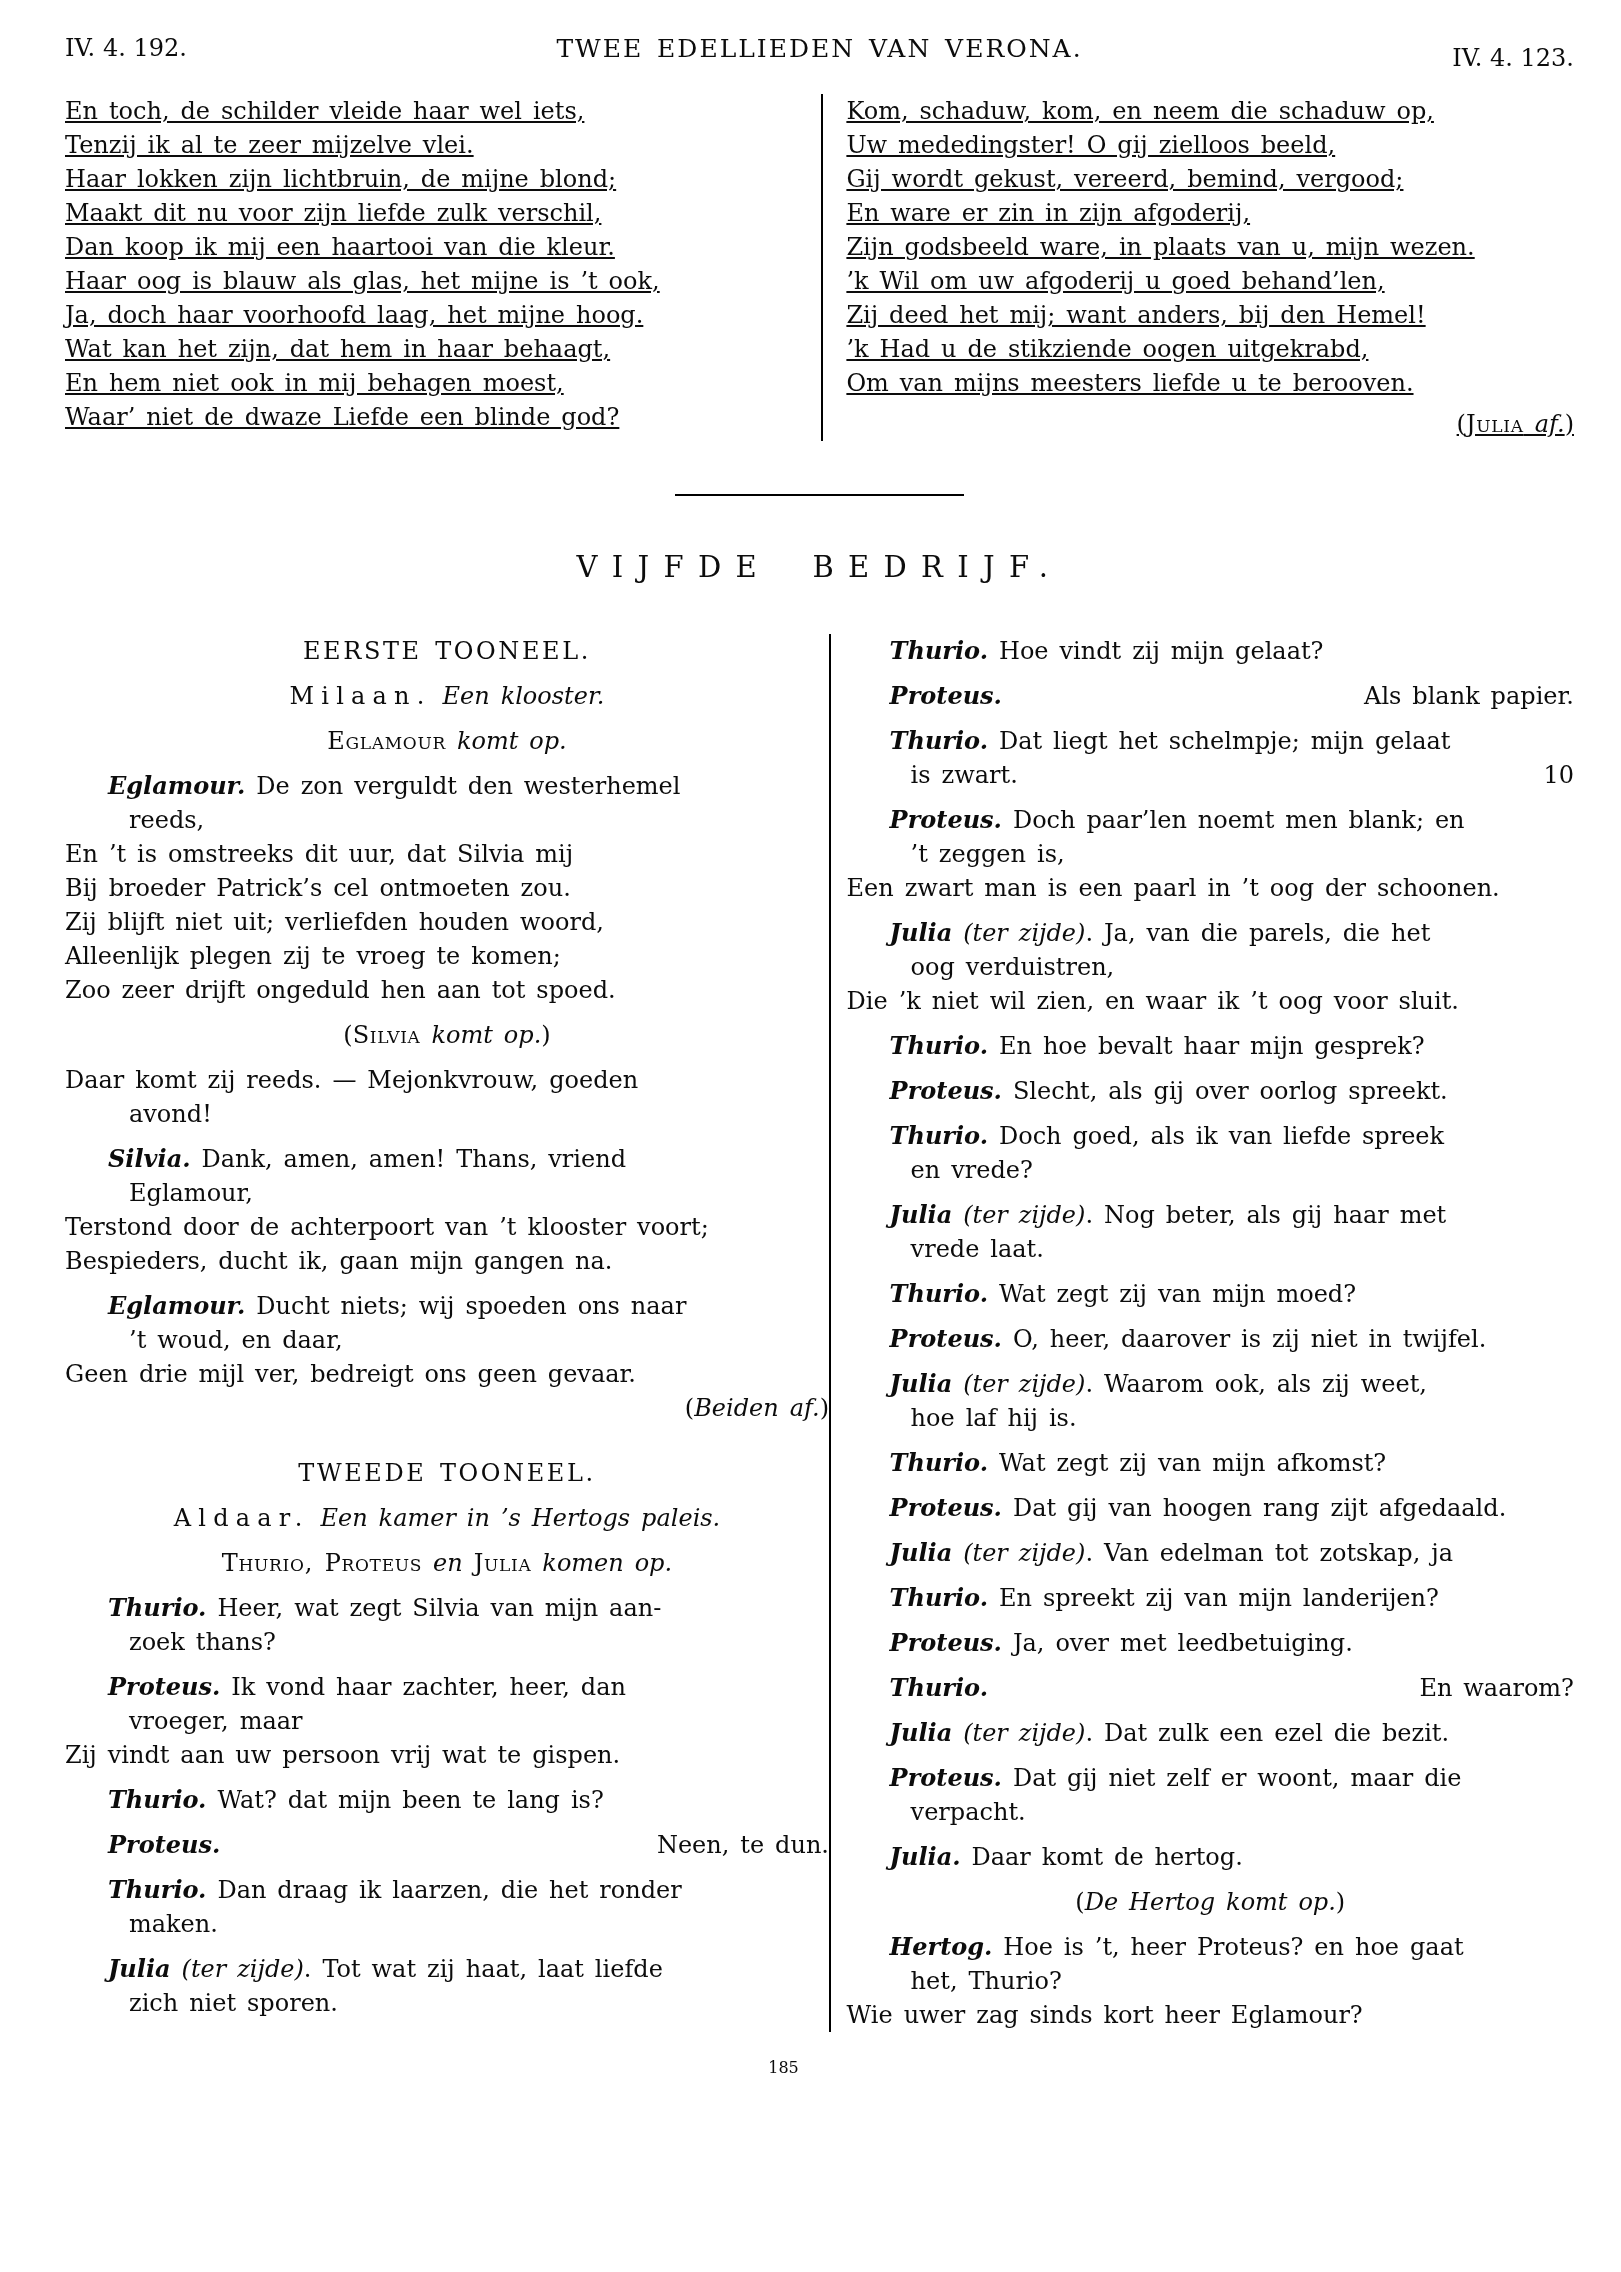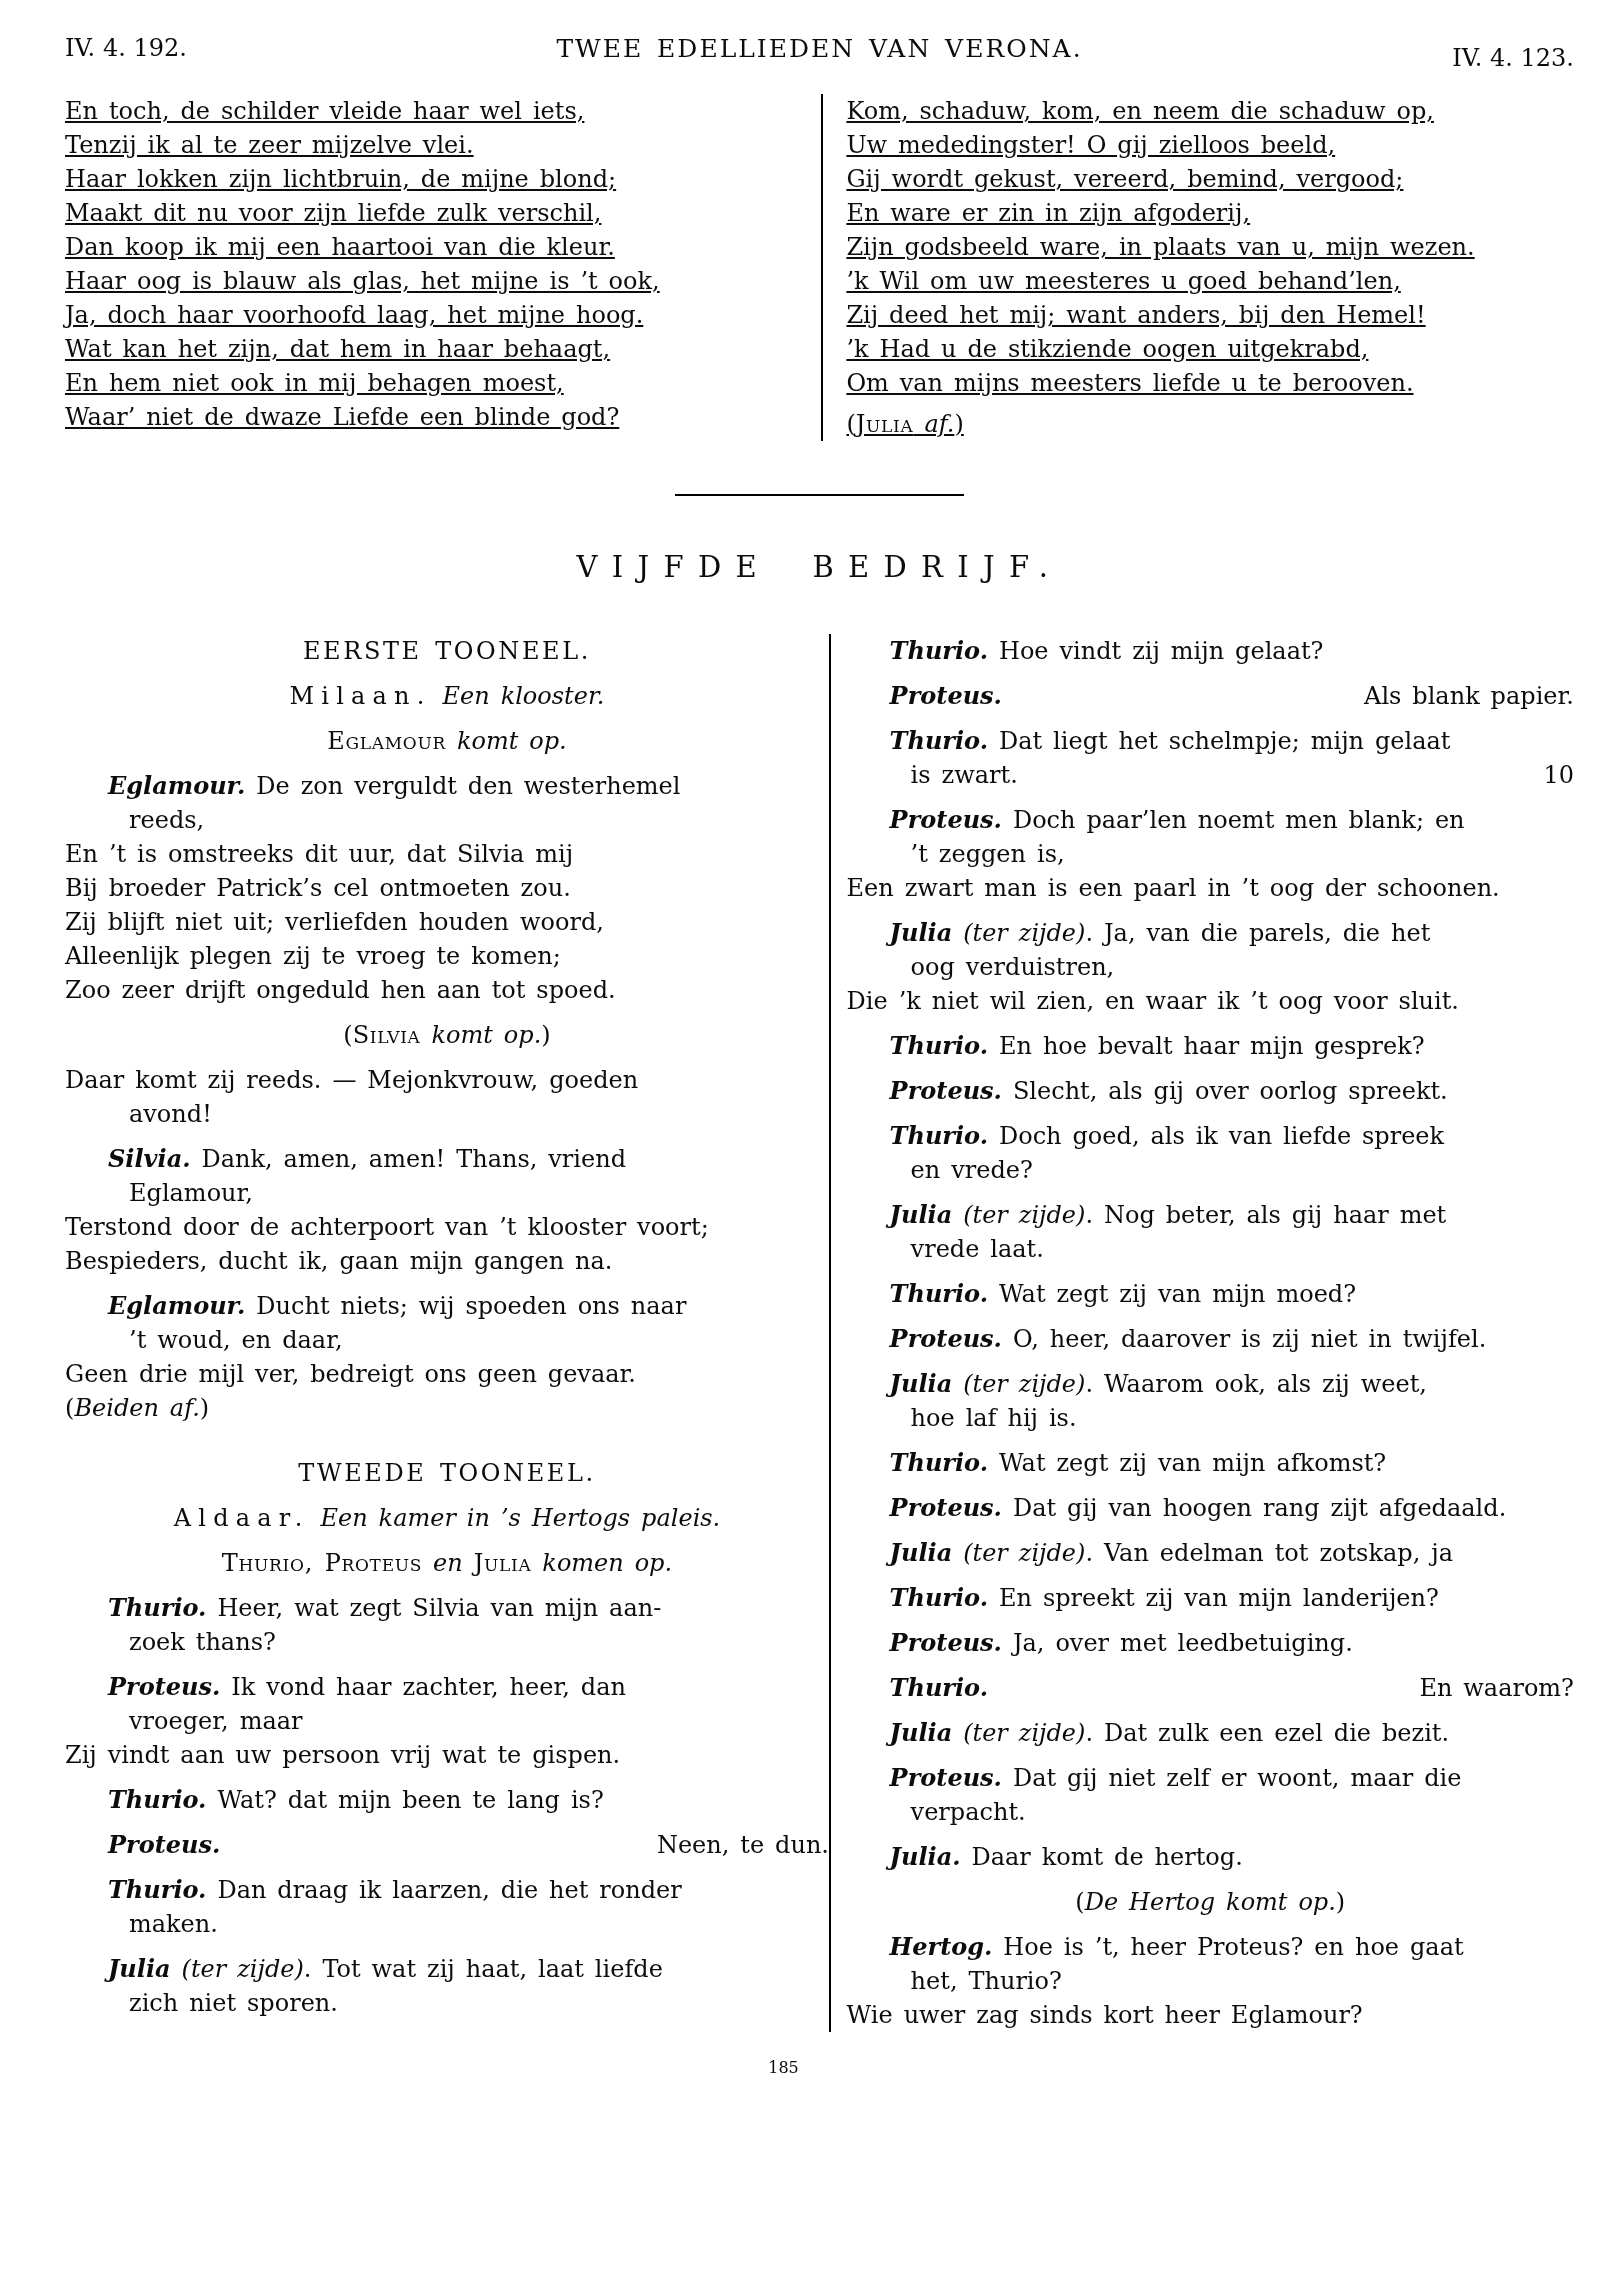--- a/index.html
+++ b/index.html
@@ -27,21 +27,21 @@
     flex:1;text-align:center;
     font-size:25px;letter-spacing:2px;word-spacing:3.9px;
   }
   
   .line{
     font-size:24px;line-height:34px;
     word-spacing:3.3px;
     white-space:normal;
   }
   .line.c{text-align:center;}
-  .line.r{}
+  .line.r{text-align:right;}
   .line.s{display:flex;justify-content:space-between;}
   .ind1{padding-left:43px;}
   .ind2{padding-left:64px;}
   .g1{margin-top:6.5px;}
   .g2{margin-top:11px;}
   .g3{margin-top:31px;}
   .seg.b{font-weight:bold;font-style:italic;}
   .seg.i{font-style:italic;}
   .seg.sc{font-variant:small-caps;letter-spacing:0.7px;}
   .seg.ls{letter-spacing:7.2px;}
@@ -109,21 +109,21 @@
         <div class="line"><span class="seg n">En hem niet ook in mij behagen moest,</span></div>
         <div class="line"><span class="seg n">Waar’ niet de dwaze Liefde een blinde god?</span></div>
       </div>
     <div class="col-divider"></div>
     <div class="top-right">
         <div class="line"><span class="seg n">Kom, schaduw, kom, en neem die schaduw op,</span></div>
         <div class="line"><span class="seg n">Uw mededingster! O gij zielloos beeld,</span></div>
         <div class="line"><span class="seg n">Gij wordt gekust, vereerd, bemind, vergood;</span></div>
         <div class="line"><span class="seg n">En ware er zin in zijn afgoderij,</span></div>
         <div class="line"><span class="seg n">Zijn godsbeeld ware, in plaats van u, mijn wezen.</span></div>
-        <div class="line"><span class="seg n">’k Wil om uw meesteres u goed behand’len,</span></div>
+        <div class="line"><span class="seg n">’k Wil om uw afgoderij u goed behand’len,</span></div>
         <div class="line"><span class="seg n">Zij deed het mij; want anders, bij den Hemel!</span></div>
         <div class="line"><span class="seg n">’k Had u de stikziende oogen uitgekrabd,</span></div>
         <div class="line"><span class="seg n">Om van mijns meesters liefde u te berooven.</span></div>
         <div class="line r g1"><span class="seg n">(</span><span class="seg sc">Julia</span><span class="seg i"> af.</span><span class="seg n">)</span></div>
       </div>
   </div>
 
   <div class="section-rule"></div>
 
   <div class="act-title">VIJFDE BEDRIJF.</div>

